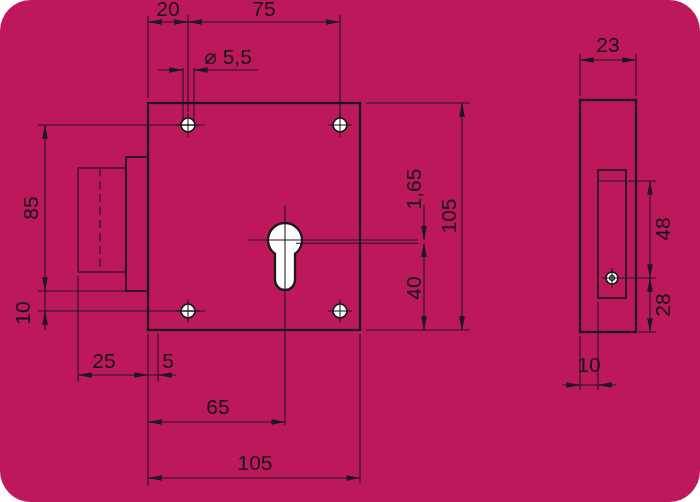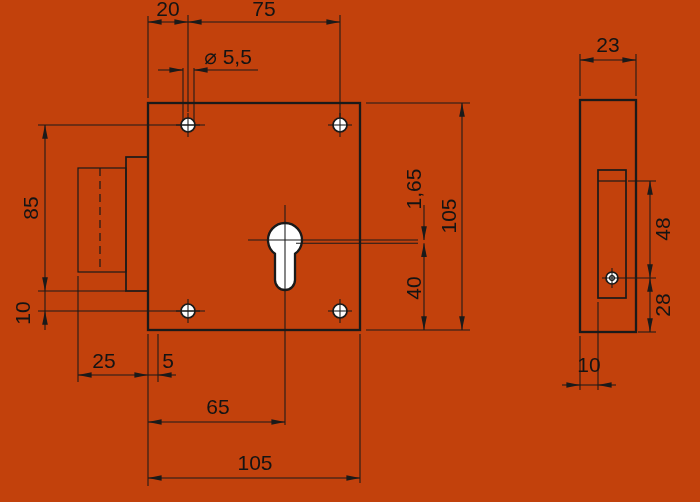--- a/index.html
+++ b/index.html
@@ -1,16 +1,16 @@
 <!DOCTYPE html>
 <html><head>
 <meta charset="utf-8">
 <style>
   html,body { margin:0; padding:0; background:#ffffff; }
-  .stage { width:700px; height:502px; position:relative; background:#c2410c; overflow:hidden; }
+  .stage { width:700px; height:502px; position:relative; background:#be185d; overflow:hidden;border-radius:31px; }
   svg { display:block; }
   .s-thick { stroke:#1a1a1a; stroke-width:2.3; fill:none; stroke-linecap:square; }
   .s-med   { stroke:#1a1a1a; stroke-width:1.7; fill:none; }
   .s-thin  { stroke:#1a1a1a; stroke-width:1.2; fill:none; }
   .s-dim   { stroke:#1a1a1a; stroke-width:1.05; fill:none; }
   .s-dash  { stroke:#1a1a1a; stroke-width:1.2; fill:none; stroke-dasharray:8 5; }
   .f-white { fill:#ffffff; }
   text.t-dim {
     font-family:"Liberation Sans", sans-serif;
     font-size:21px;

